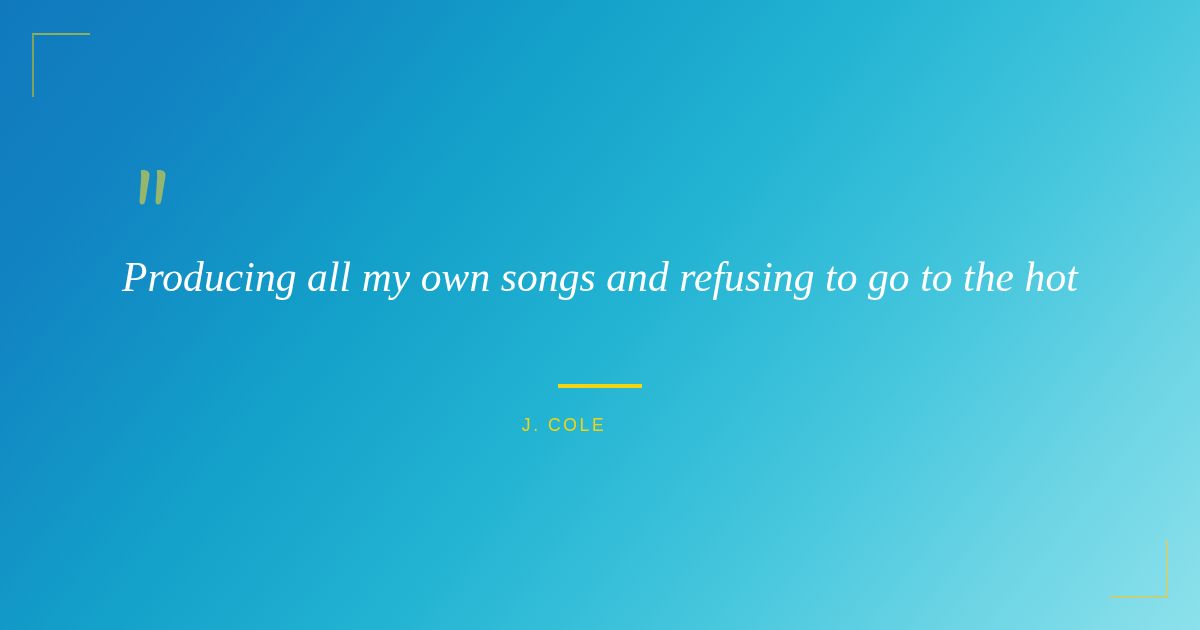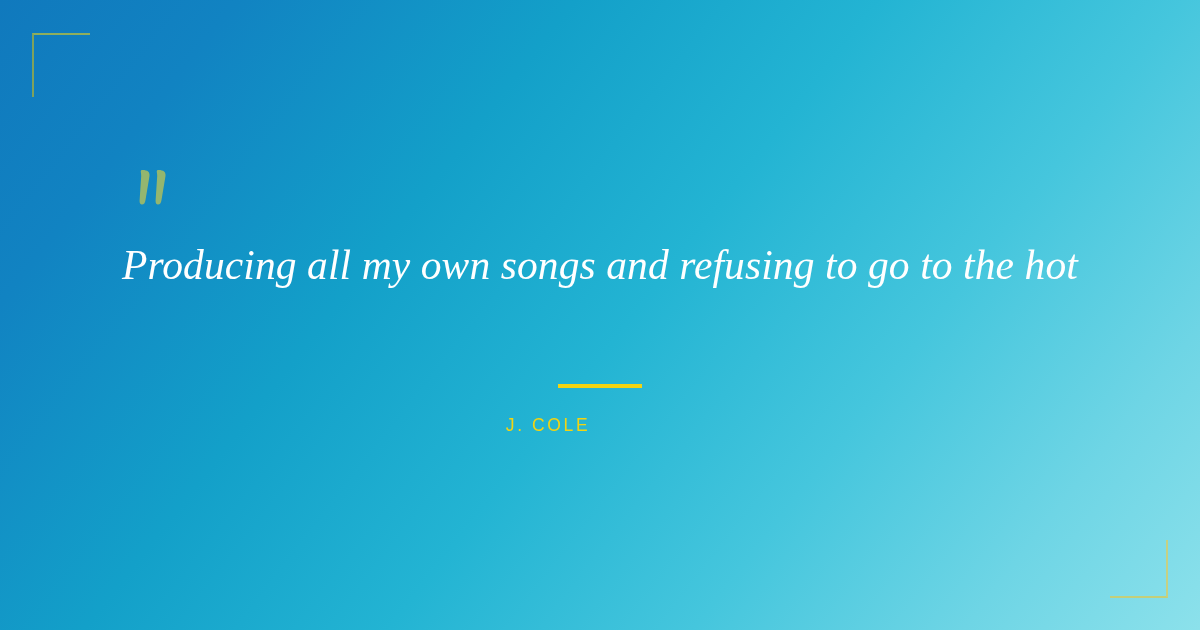--- a/index.html
+++ b/index.html
@@ -84,21 +84,21 @@
 
   
   .quote-block {
     position: absolute;
     left: 100px;
     top: 240px;
     width: 1000px;
     text-align: center;
   }
   .quote-text {
-    margin: 0;
+    margin: 12px;
     font-family: "Liberation Serif", "DejaVu Serif", serif;
     font-style: italic;
     font-weight: 400;
     font-size: 41.5px;
     line-height: 51px;
     color: #ffffff;
     letter-spacing: 0.1px;
   }
 
   
@@ -111,21 +111,21 @@
   }
   .divider {
     display: inline-block;
     width: 84px;
     height: 4px;
     background: #f3d411;
     vertical-align: top;
   }
   .author {
     position: absolute;
-    left: 0;
+    left: 16px;
     top: 414px;
     width: 1096px;
     text-align: center;
     font-family: "Liberation Sans", sans-serif;
     font-size: 17.5px;
     line-height: 22px;
     font-weight: 400;
     color: #f3d411;
     letter-spacing: 2.6px;
   }

